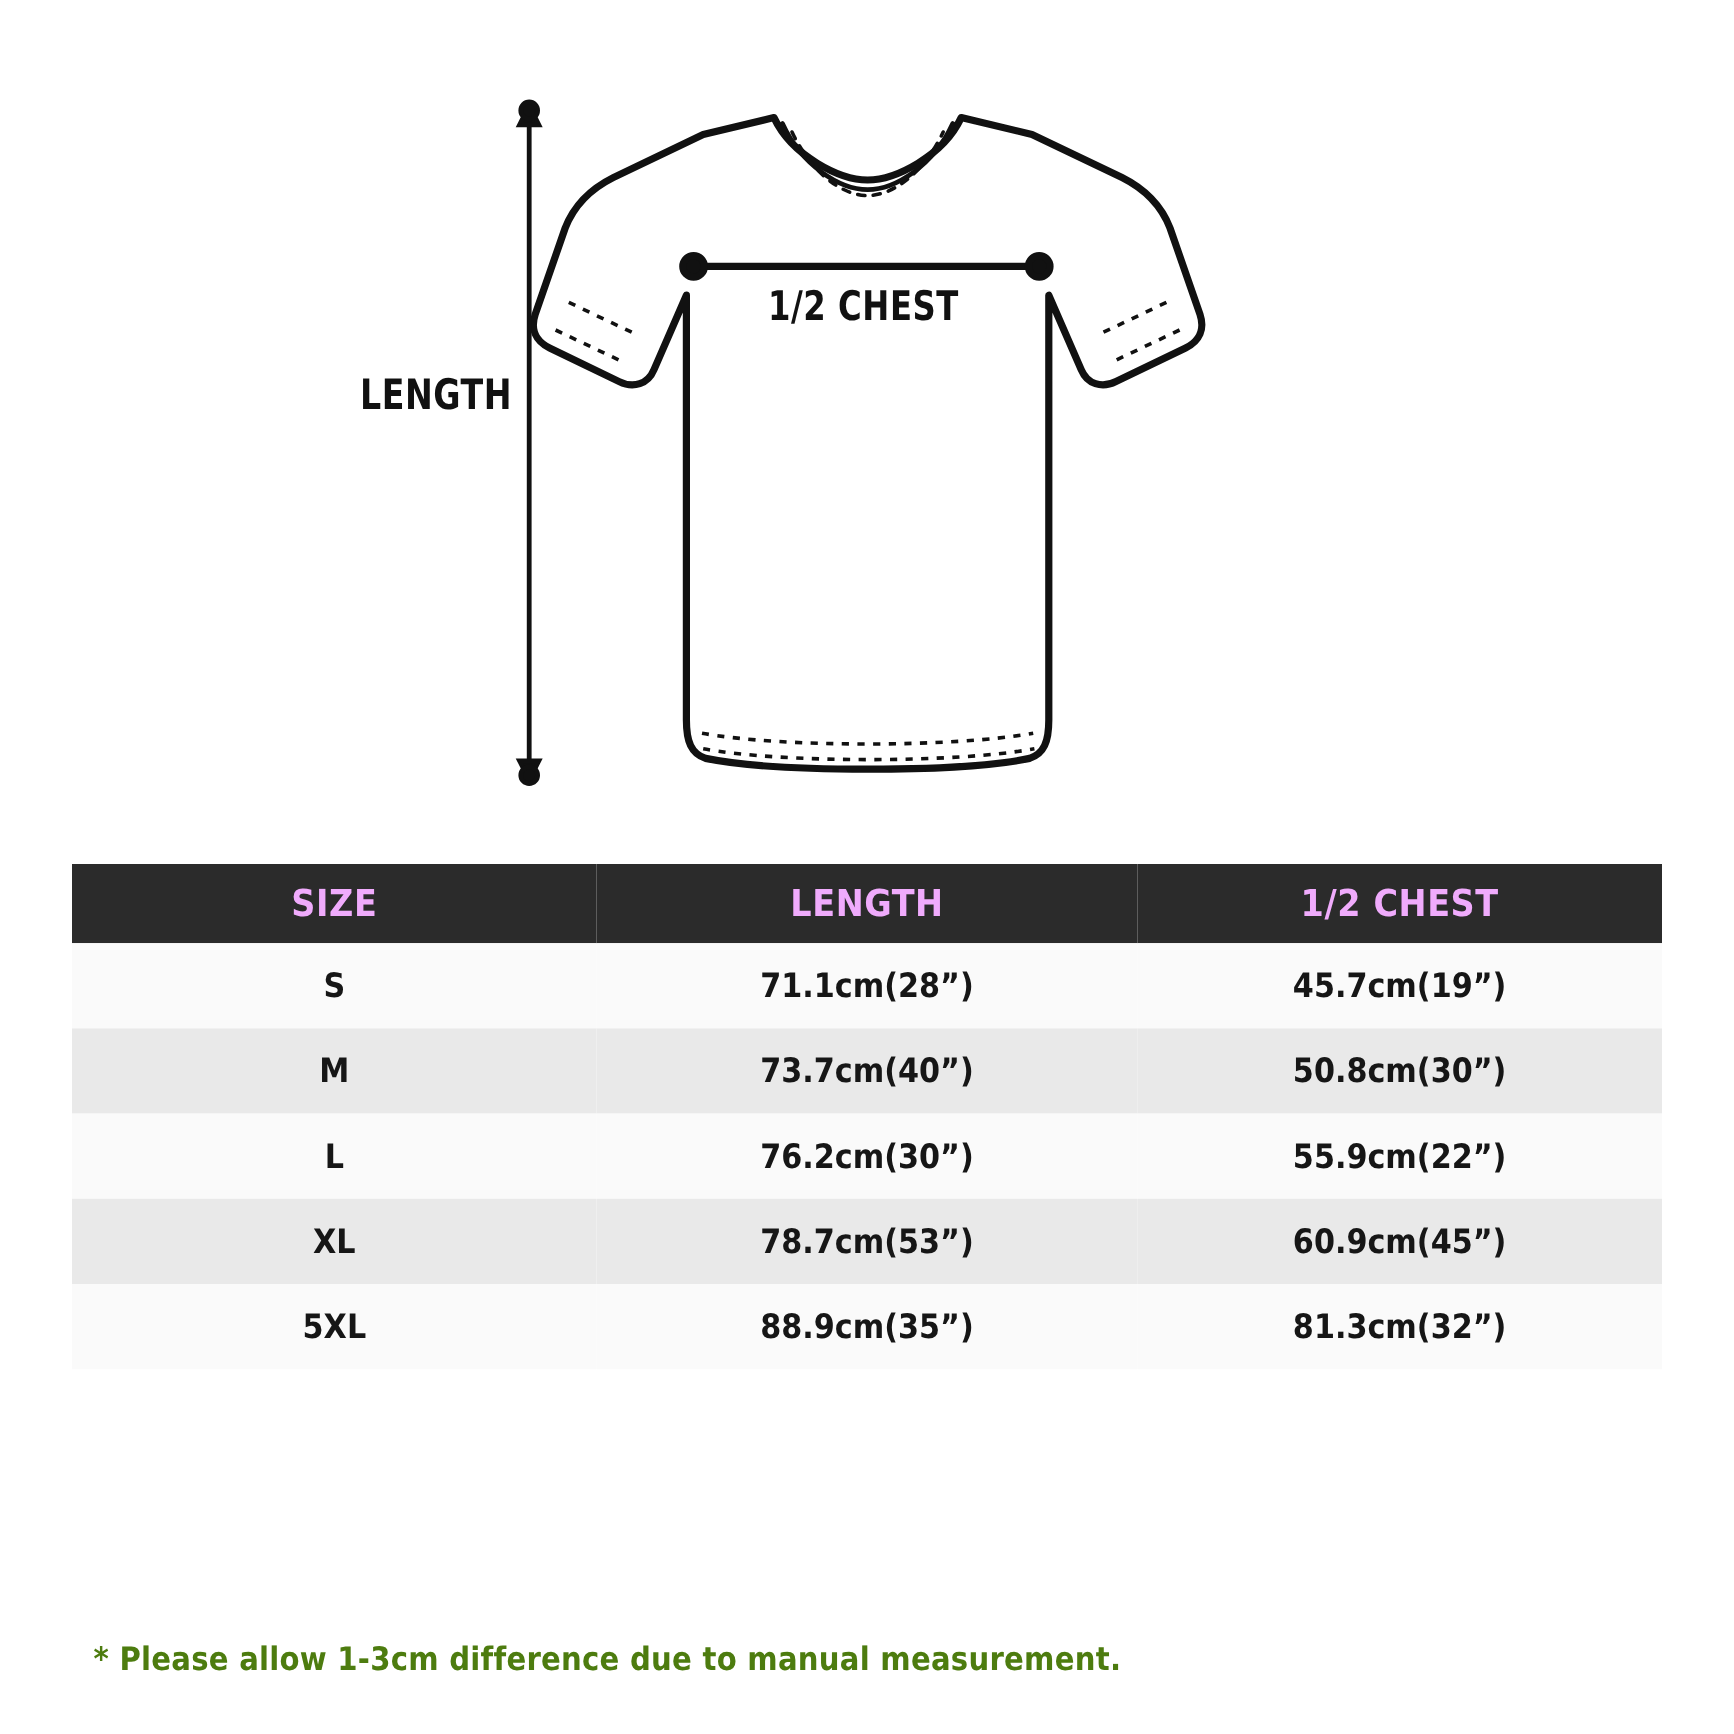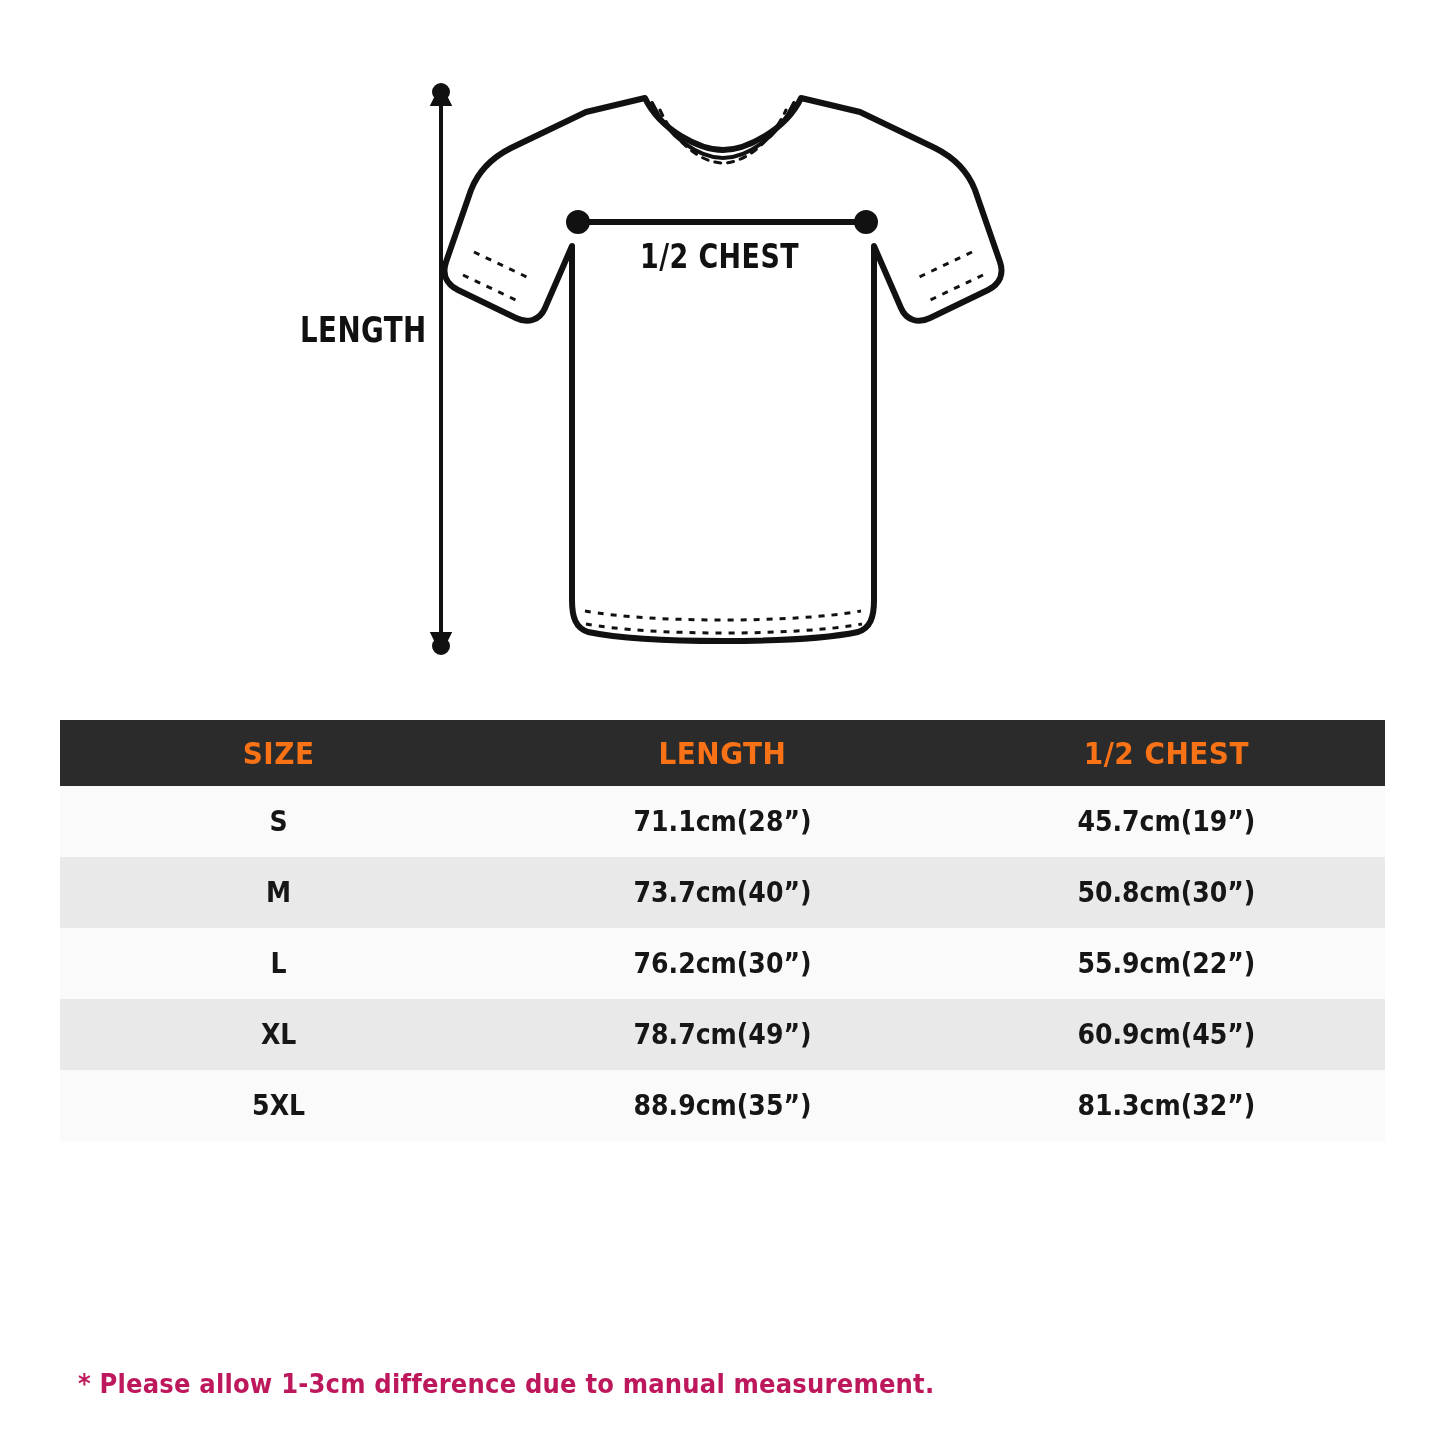--- a/index.html
+++ b/index.html
@@ -64,21 +64,21 @@
     top: 720px;
     width: 1325px;
   }
   table.size-table {
     border-collapse: collapse;
     width: 100%;
     table-layout: fixed;
   }
   table.size-table thead th {
     background: #2b2b2b;
-    color: #f97316;
+    color: #f0abfc;
     font-size: 31px;
     font-weight: 700;
     height: 64px;
     letter-spacing: 0.5px;
     font-family: "DejaVu Sans Condensed", "Liberation Sans Narrow", "Liberation Sans", sans-serif;
   }
   table.size-table tbody td {
     height: 69px;
     text-align: center;
     font-size: 28px;
@@ -95,21 +95,21 @@
   .col-size { width: 33%; }
   .col-length { width: 34%; }
   .col-chest { width: 33%; }
 
   .note {
     position: absolute;
     left: 78px;
     top: 1368px;
     font-size: 27px;
     font-weight: 700;
-    color: #be185d;
+    color: #4d7c0f;
     letter-spacing: 0.2px;
     font-family: "DejaVu Sans Condensed", "Liberation Sans Narrow", "Liberation Sans", sans-serif;
     text-align: center;
   }
 </style>
 </head>
 <body>
 
 <div class="page">
 
@@ -205,21 +205,21 @@
           <td>73.7cm(40”)</td>
           <td>50.8cm(30”)</td>
         </tr>
         <tr>
           <td>L</td>
           <td>76.2cm(30”)</td>
           <td>55.9cm(22”)</td>
         </tr>
         <tr>
           <td>XL</td>
-          <td>78.7cm(49”)</td>
+          <td>78.7cm(53”)</td>
           <td>60.9cm(45”)</td>
         </tr>
         <tr>
           <td>5XL</td>
           <td>88.9cm(35”)</td>
           <td>81.3cm(32”)</td>
         </tr>
       </tbody>
     </table>
   </div>

